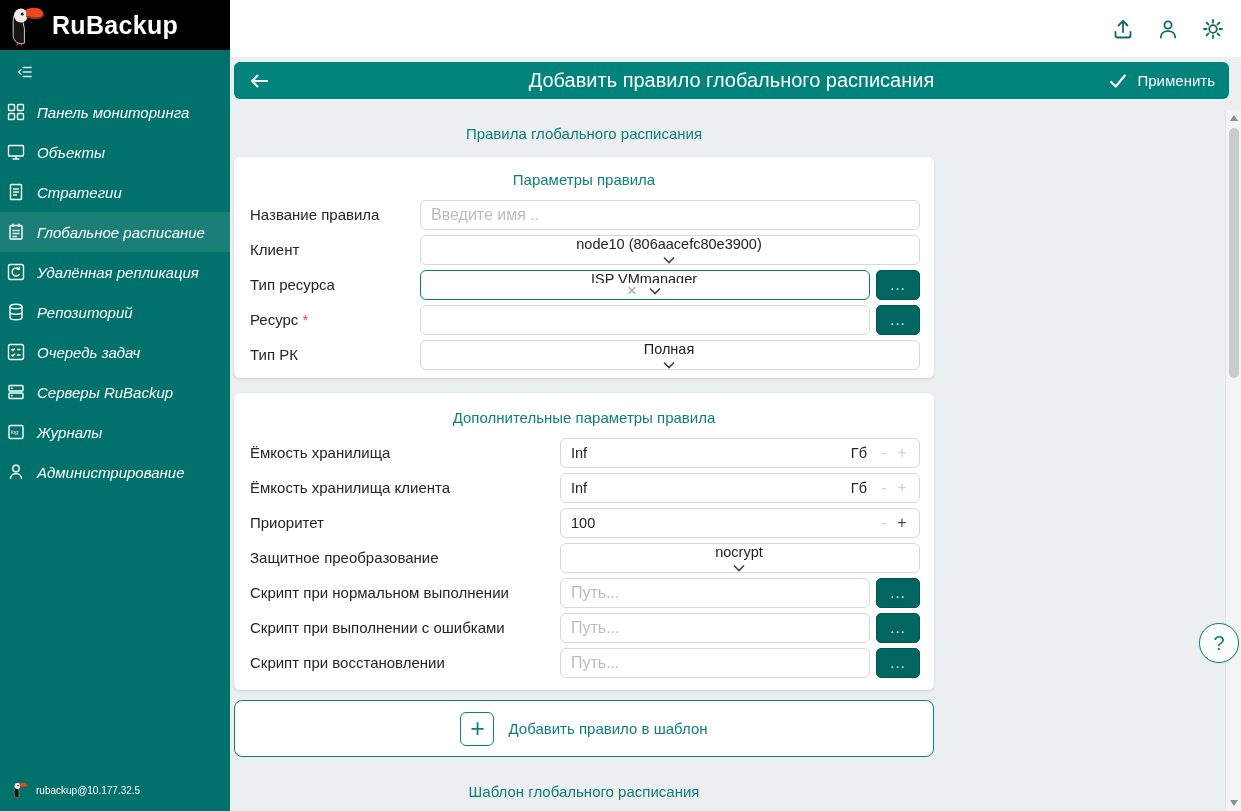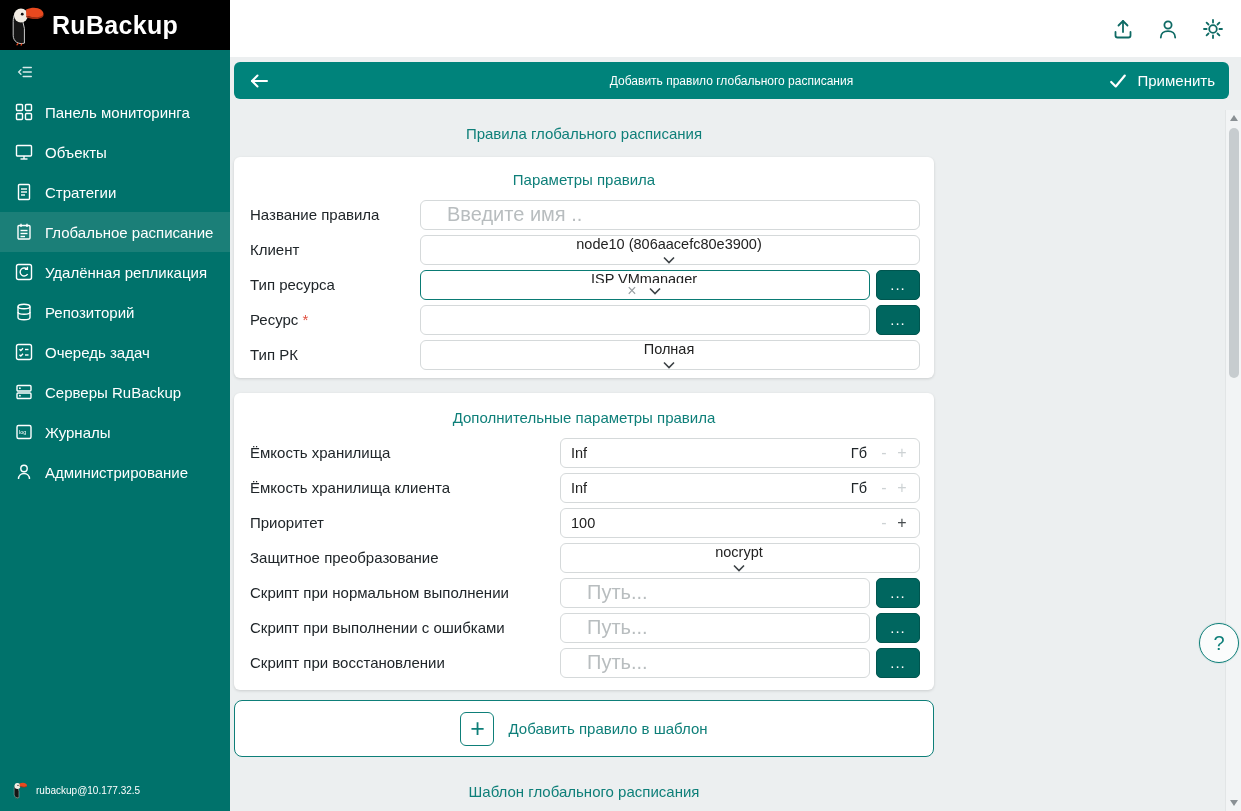--- a/index.html
+++ b/index.html
@@ -12,55 +12,55 @@
   body{position:relative;font-family:"Liberation Sans","DejaVu Sans",sans-serif;background:#fff;overflow:hidden;}
   svg{display:block;}
 
   
   .sidebar{position:absolute;left:0;top:0;width:270px;height:811px;background:var(--sidebar-bg);color:#fff;display:flex;flex-direction:column;}
   .logo{height:50px;background:var(--logo-bg);display:flex;align-items:center;gap:6px;padding:0 8px;flex:none;}
   .logo-bird{width:38px;height:42px;flex:none;}
   .logo-text{font-size:25px;font-weight:bold;color:#fff;letter-spacing:.3px;white-space:nowrap;}
   .collapse-row{height:36px;display:flex;align-items:center;padding:0 16px;margin-top:4px;color:rgba(255,255,255,.85);cursor:pointer;flex:none;}
   .nav{flex:1;overflow:hidden;padding-top:2px;}
-  .nav-item{height:40px;display:flex;align-items:center;gap:11px;padding:0 14px;font-size:15px;cursor:pointer;white-space:nowrap;}
+  .nav-item{height:40px;display:flex;align-items:center;gap:11px;padding:0 6px;font-size:15px;cursor:pointer;white-space:nowrap;font-style:italic;}
   .nav-item.active{background:var(--sidebar-active);}
   .nav-item .ico{width:20px;height:20px;flex:none;color:#fff;}
   .sidebar-footer{height:42px;display:flex;align-items:center;gap:8px;padding:0 12px;font-size:10px;flex:none;}
   .footer-bird{width:16px;height:18px;flex:none;}
 
   
   .topbar{position:absolute;left:230px;top:0;width:1011px;height:57px;background:#fff;display:flex;align-items:center;justify-content:flex-end;gap:23px;padding:0 17px;}
   .top-icon{width:22px;height:22px;color:var(--icon-dark);cursor:pointer;}
 
   
   .content{position:absolute;left:230px;top:57px;width:1011px;height:754px;background:var(--content-bg);}
   .action-bar{position:absolute;left:4px;top:5px;width:995px;height:37px;background:var(--bar-bg);border-radius:6px;color:#fff;display:flex;align-items:center;padding:0 14px;}
   .back-btn{width:22px;height:22px;color:#fff;cursor:pointer;z-index:2;}
-  .action-title{position:absolute;left:0;right:0;text-align:center;font-size:12px;color:#fff;}
+  .action-title{position:absolute;left:0;right:0;text-align:center;font-size:20px;color:#fff;}
   .apply-btn{margin-left:auto;display:flex;align-items:center;gap:9px;font-size:15px;color:#fff;cursor:pointer;z-index:2;background:none;border:none;font-family:inherit;}
   .apply-check{width:20px;height:20px;}
 
   .section-title{position:absolute;left:4px;width:700px;text-align:center;color:var(--accent);font-size:15px;}
   .section-title.top{top:68px;}
   .section-title.bottom{top:726px;}
 
   .card{position:absolute;left:4px;width:700px;background:#fff;border-radius:6px;box-shadow:0 1px 3px rgba(0,0,0,.14);padding:6px 12px;}
   .card1{top:100px;}
   .card2{top:336px;padding-top:8px;padding-bottom:10px;}
   .card-title{text-align:center;color:var(--accent);font-size:15px;height:34px;line-height:34px;}
   .frow{display:flex;align-items:center;height:35px;padding:0 2px 0 4px;}
   .flabel{font-size:15px;color:#20262a;flex:none;}
   .card1 .flabel{width:170px;}
   .card2 .flabel{width:310px;}
   .req{color:var(--required);}
   .fcontrol{flex:1;display:flex;align-items:center;gap:6px;min-width:0;}
   .fcontrol>.input,.fcontrol>.select,.fcontrol>.numbox{flex:1;min-width:0;}
 
-  .input{height:30px;border:1px solid #D5D9DA;border-radius:6px;background:#fff;font-size:20px;color:#222;padding:0 26px;font-family:inherit;outline:none;}
+  .input{height:30px;border:1px solid #D5D9DA;border-radius:6px;background:#fff;font-size:16px;color:#222;padding:0 10px;font-family:inherit;outline:none;}
   .input::placeholder{color:#B8BDBF;}
   .select{height:30px;border:1px solid #D5D9DA;border-radius:6px;background:#fff;font-size:14.5px;color:#222;padding:0 12px 0 10px;display:flex;align-items:center;justify-content:space-between;cursor:pointer;flex-direction:column;}
   .sel-value{overflow:hidden;text-overflow:ellipsis;white-space:nowrap;}
   .chev{width:12px;height:8px;color:#3C4246;flex:none;}
   .combo{border-color:#0A7B74;}
   .combo-right{display:flex;align-items:center;gap:12px;flex:none;}
   .clear{color:#9AA0A3;font-size:16px;line-height:1;cursor:pointer;}
 
   .more-btn{width:44px;height:30px;flex:none;background:var(--button-dark);color:#fff;border:1px solid #00554F;border-radius:5px;font-size:15px;letter-spacing:1px;display:flex;align-items:center;justify-content:center;cursor:pointer;font-family:inherit;}
 

